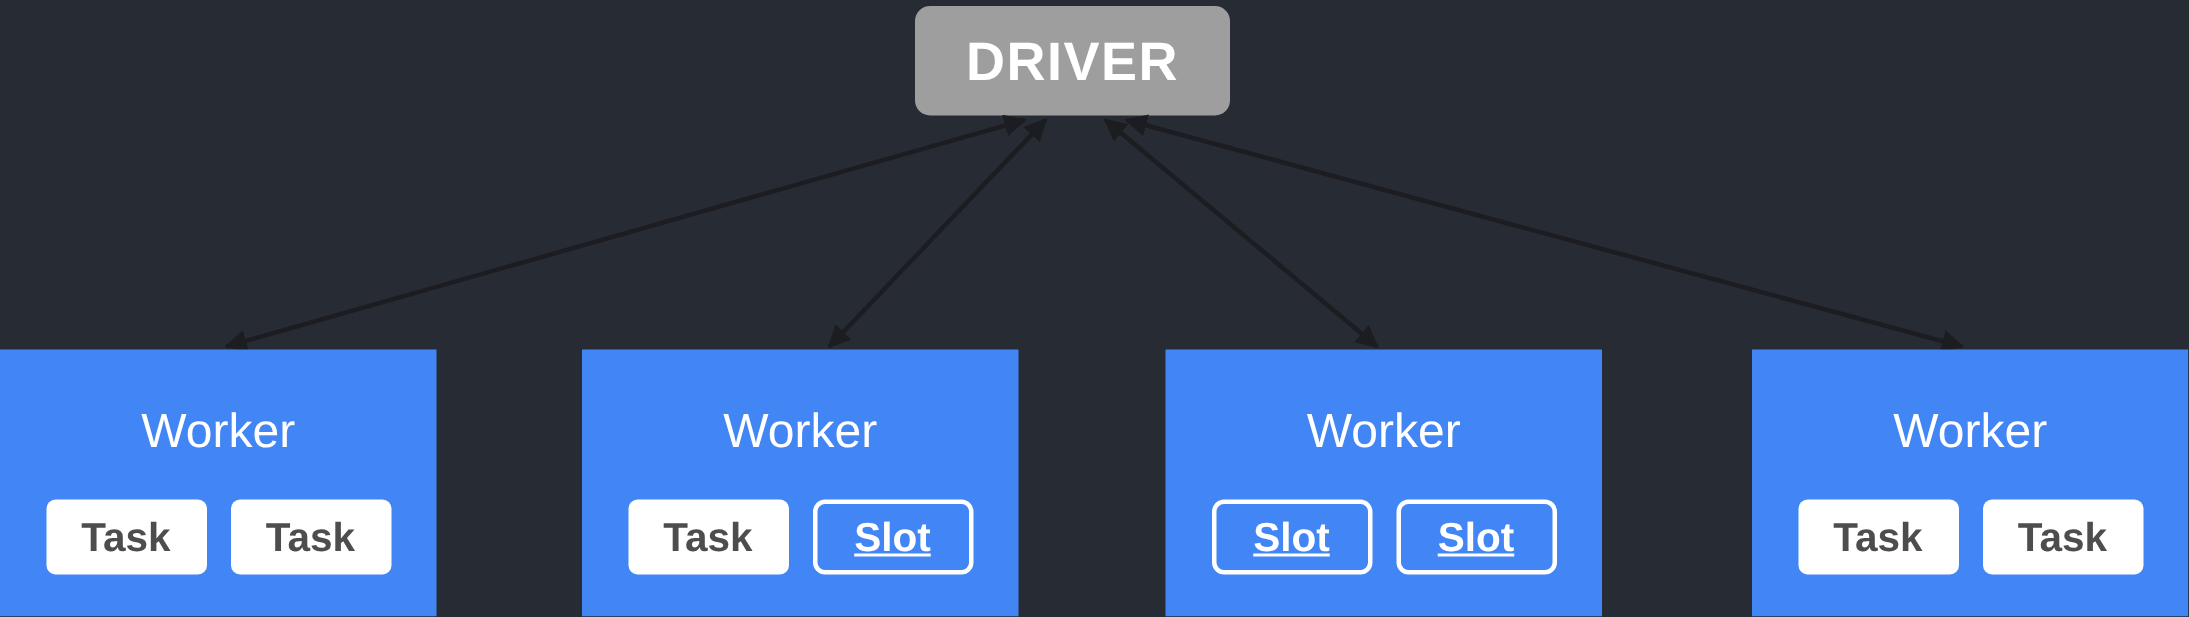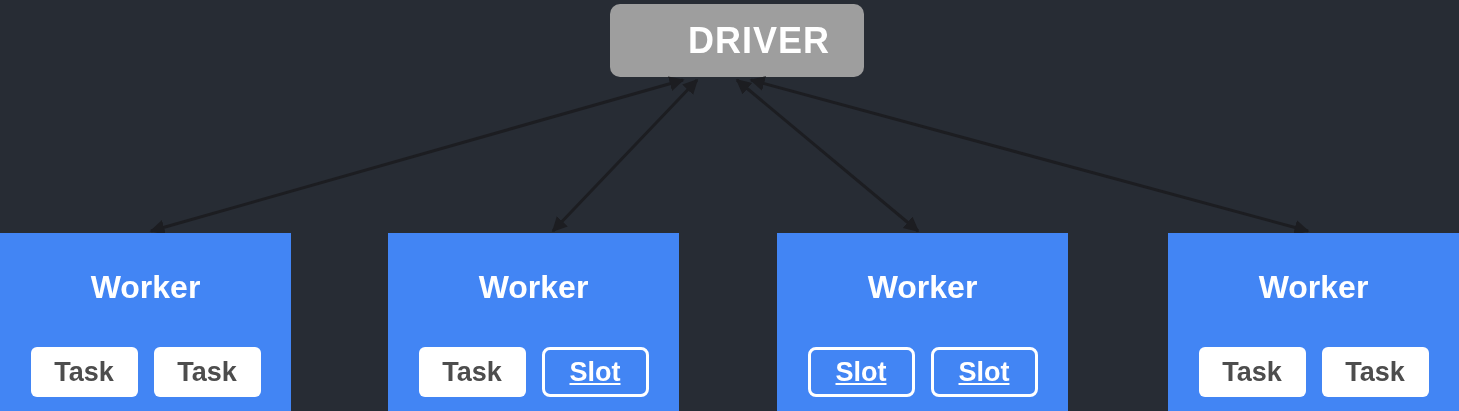--- a/index.html
+++ b/index.html
@@ -34,43 +34,42 @@
     height: 73px;
     background: var(--driver-gray, #9e9e9e);
     border-radius: 10px;
     display: flex;
     align-items: center;
     justify-content: center;
     color: var(--white, #ffffff);
     font-size: 36px;
     font-weight: 700;
     letter-spacing: 1px;
-    padding-left: 44px;
   }
   .worker {
     position: absolute;
     top: 233px;
     width: 291px;
     height: 195px;
     background: var(--worker-blue, #4285f4);
     color: var(--white, #ffffff);
   }
   .worker.w0 { left: 0px; }
   .worker.w1 { left: 388px; }
   .worker.w2 { left: 777px; }
   .worker.w3 { left: 1168px; }
   .worker-title {
     margin-top: 38px;
     text-align: center;
     font-size: 32px;
-    font-weight: 700;
+    font-weight: 400;
     line-height: 32px;
   }
   .children {
-    margin-top: 44px;
+    margin-top: 30px;
     display: flex;
     justify-content: center;
     gap: 16px;
   }
   .child {
     width: 107px;
     height: 50px;
     box-sizing: border-box;
     display: flex;
     align-items: center;

